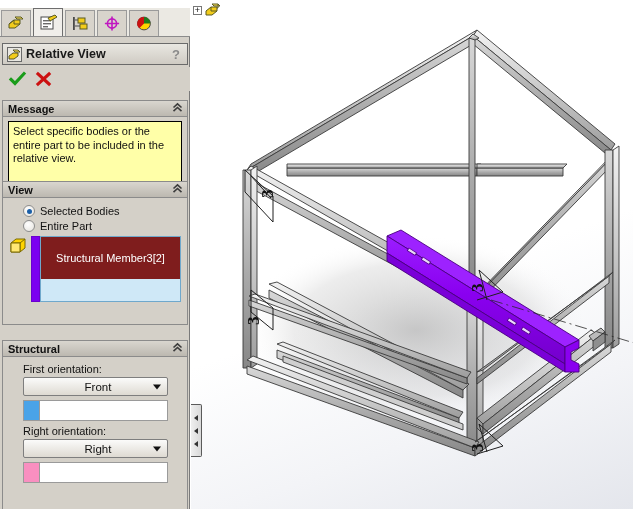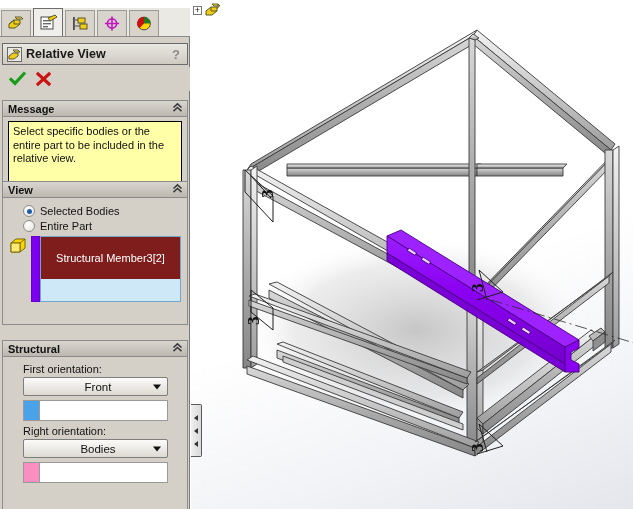--- a/index.html
+++ b/index.html
@@ -366,21 +366,21 @@
           <span>Front</span>
           <span class="caret"></span>
         </div>
         <div class="swatch-row">
           <span class="swatch" style="background:#4aa3e8;"></span>
           <span class="swatch-field"></span>
         </div>
 
         <div class="field-label">Right orientation:</div>
         <div class="combo">
-          <span>Bodies</span>
+          <span>Right</span>
           <span class="caret"></span>
         </div>
         <div class="swatch-row">
           <span class="swatch" style="background:#f98fc0;"></span>
           <span class="swatch-field"></span>
         </div>
 
       </div>
     </div>
 

